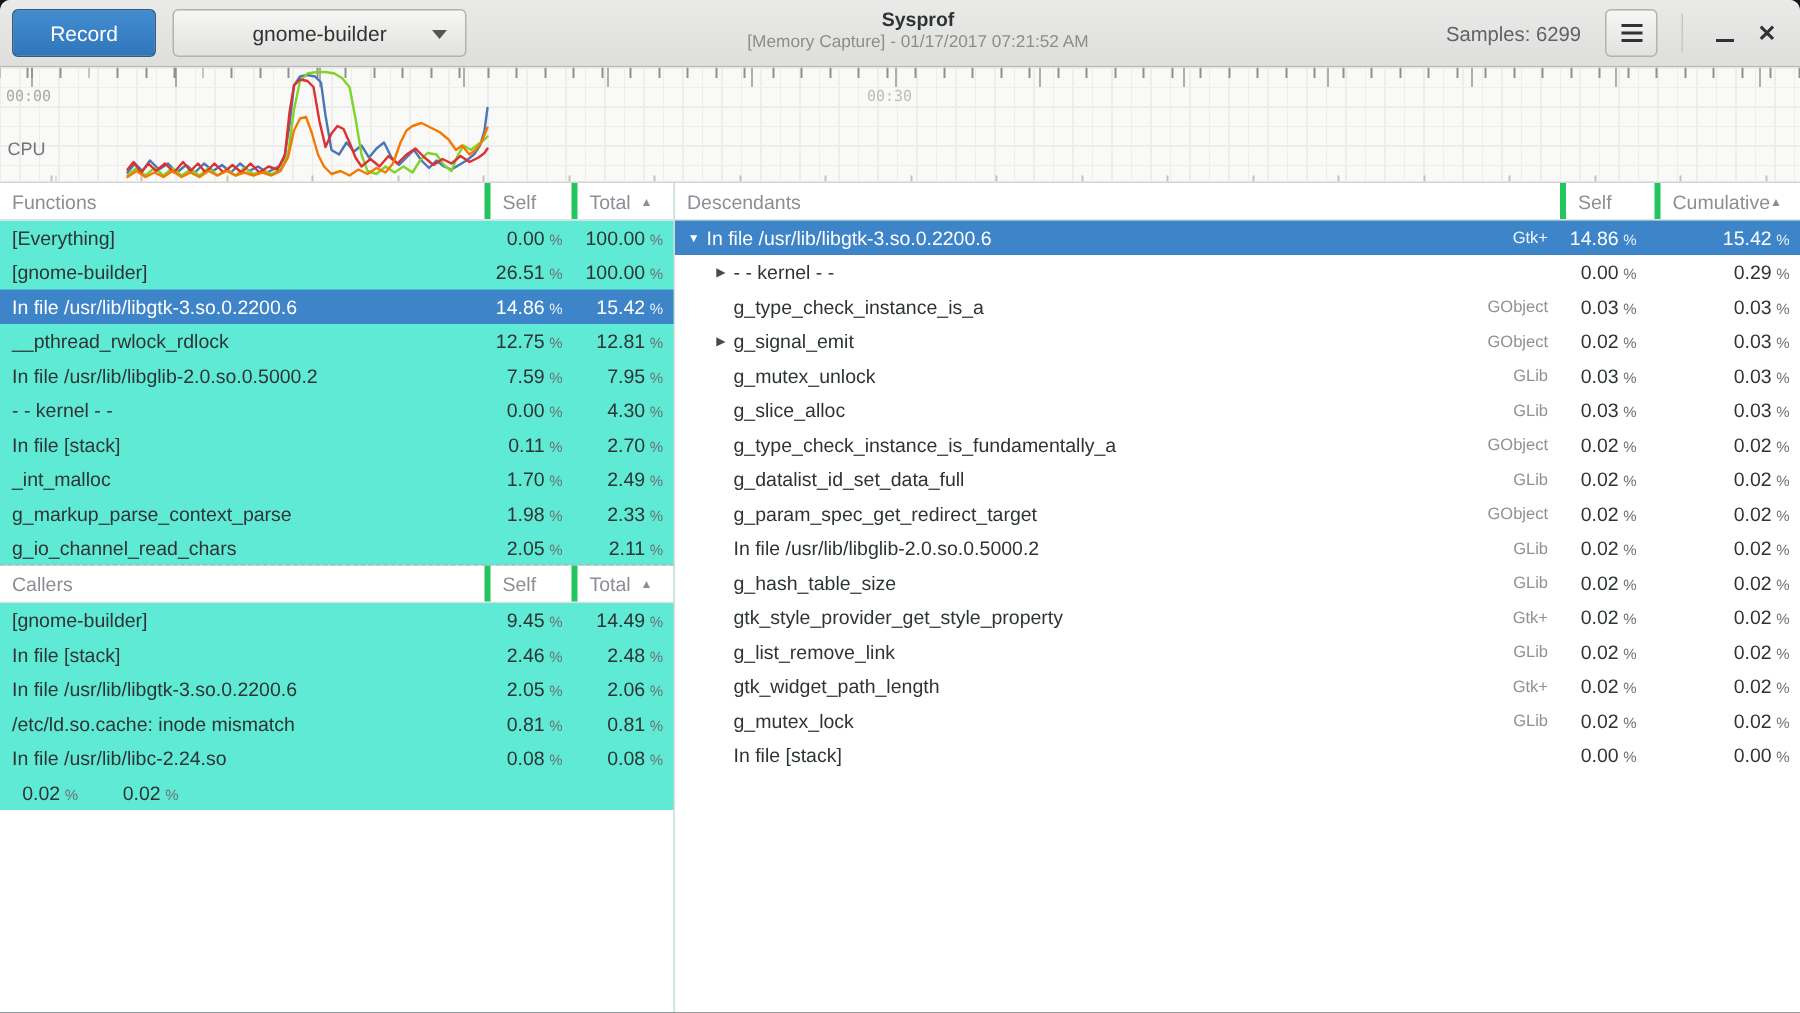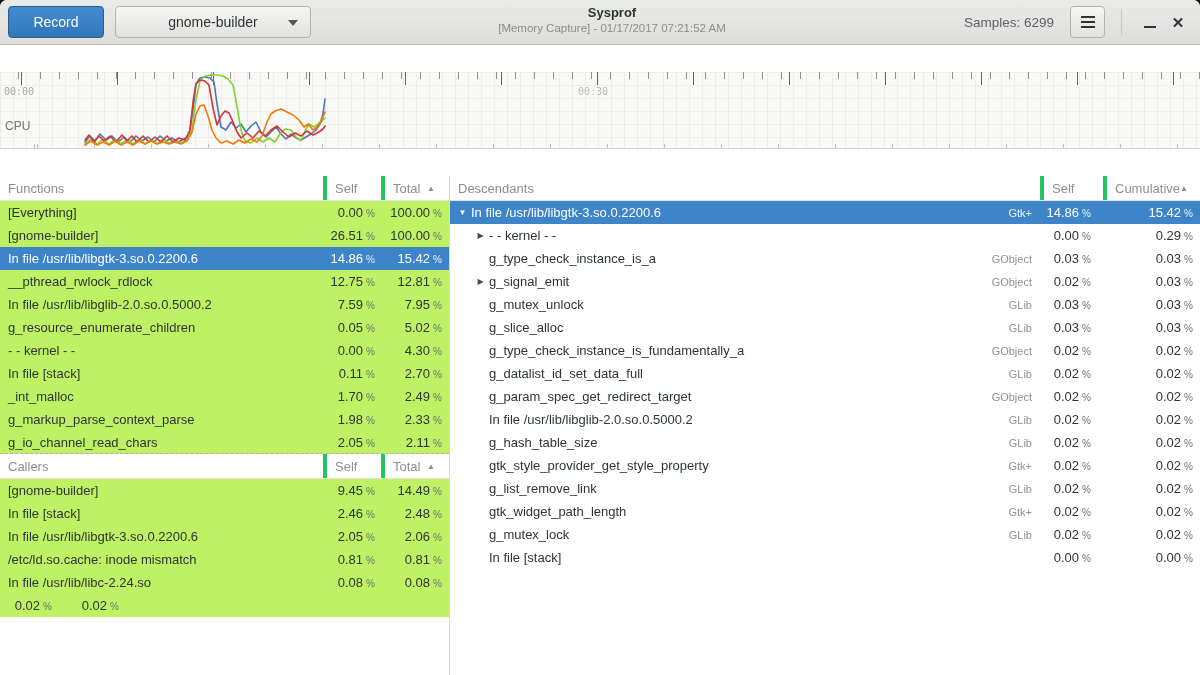--- a/index.html
+++ b/index.html
@@ -1,18 +1,18 @@
 <!DOCTYPE html>
 <html><head>
 <meta charset="utf-8">
 <style>
   * { margin:0; padding:0; box-sizing:border-box; }
   html,body { width:1200px; height:675px; background:#161616; font-family:"Liberation Sans", sans-serif; }
   .window { width:1200px; height:675px; background:#ffffff; border-radius:7px 7px 0 0; overflow:hidden;
-            display:flex; flex-direction:column; color:#2e3436;gap:27px; }
+            display:flex; flex-direction:column; color:#2e3436; }
 
   
   .headerbar { height:45px; flex:0 0 45px; background:linear-gradient(#eaeae9,#dededc);
                border-bottom:1px solid #b6b6b0; display:flex; align-items:center; padding:0 8px; position:relative; }
   .btn { border-radius:4px; font-size:14px; height:32px; cursor:default; }
   .record-btn { width:96px; background:linear-gradient(#418ccf,#3077ba); background:linear-gradient(#418ccf,#3077ba);
                 border:1px solid #2a5d8c; color:#fff; }
   .proc-btn { width:196px; margin-left:11px; background:linear-gradient(#f6f6f5,#e1e1de); border:1px solid #b3b3ad;
               color:#2e3436; position:relative; display:flex; align-items:center; justify-content:center; }
   .caret { position:absolute; right:12px; top:13px; width:0; height:0;
@@ -43,21 +43,21 @@
   .ticks-bottom { position:absolute; bottom:0; left:0; right:0; height:4px;
           background:repeating-linear-gradient(to right, #c2c2bc 0 1px, transparent 1px 57px); background-position:37px 0; }
   .graph svg { position:absolute; left:0; top:0; }
   .cpu-label { position:absolute; left:5px; top:2px; font-size:12px; color:#737373; z-index:3;margin-top:45px; }
   .time-label { position:absolute; top:14px; font-family:"DejaVu Sans Mono", monospace; font-size:10px; color:#a9a9a3; z-index:3; }
   .t0 { left:4px; }
   .t30 { left:578px; color:#bcbcb6; }
 
   
   .content { flex:1; display:flex; min-height:0; }
-  .left-pane { width:450px; flex:0 0 450px; border-right:1px solid #dadad6; display:flex; flex-direction:column; background:#bef264; }
+  .left-pane { width:450px; flex:0 0 450px; border-right:1px solid #dadad6; display:flex; flex-direction:column; background:#5eead4; }
   .right-pane { flex:1; display:flex; flex-direction:column; background:#fff; }
 
   .thead { height:25px; flex:0 0 25px; display:flex; align-items:center; border-bottom:1px solid #e2e2df;
            font-size:13px; color:#8b8e93; background:#fff; }
   .thead .h-name { flex:1; padding-left:8px; }
   .thead .h-col { border-left:4px solid #22c55e; height:100%; display:flex; align-items:center; padding-left:8px; }
   .sort-arrow { margin-left:auto; margin-right:7px; font-size:8px; color:#8b8e93; }
 
   .row { height:23px; flex:0 0 23px; display:flex; align-items:center; font-size:13px; color:#2e3436; white-space:nowrap; }
   .row.selected { background:#3d84c8; color:#ffffff; }
@@ -170,25 +170,20 @@
             <div class="num w-self-l"><span>12.75</span><span class="pct">%</span></div>
             <div class="num w-total-l"><span>12.81</span><span class="pct">%</span></div>
           </div>
 
           <div class="row">
             <div class="c-name">In file /usr/lib/libglib-2.0.so.0.5000.2</div>
             <div class="num w-self-l"><span>7.59</span><span class="pct">%</span></div>
             <div class="num w-total-l"><span>7.95</span><span class="pct">%</span></div>
           </div>
 
-          <div class="row">
-            <div class="c-name">g_resource_enumerate_children</div>
-            <div class="num w-self-l"><span>0.05</span><span class="pct">%</span></div>
-            <div class="num w-total-l"><span>5.02</span><span class="pct">%</span></div>
-          </div>
 
           <div class="row">
             <div class="c-name">- - kernel - -</div>
             <div class="num w-self-l"><span>0.00</span><span class="pct">%</span></div>
             <div class="num w-total-l"><span>4.30</span><span class="pct">%</span></div>
           </div>
 
           <div class="row">
             <div class="c-name">In file [stack]</div>
             <div class="num w-self-l"><span>0.11</span><span class="pct">%</span></div>

